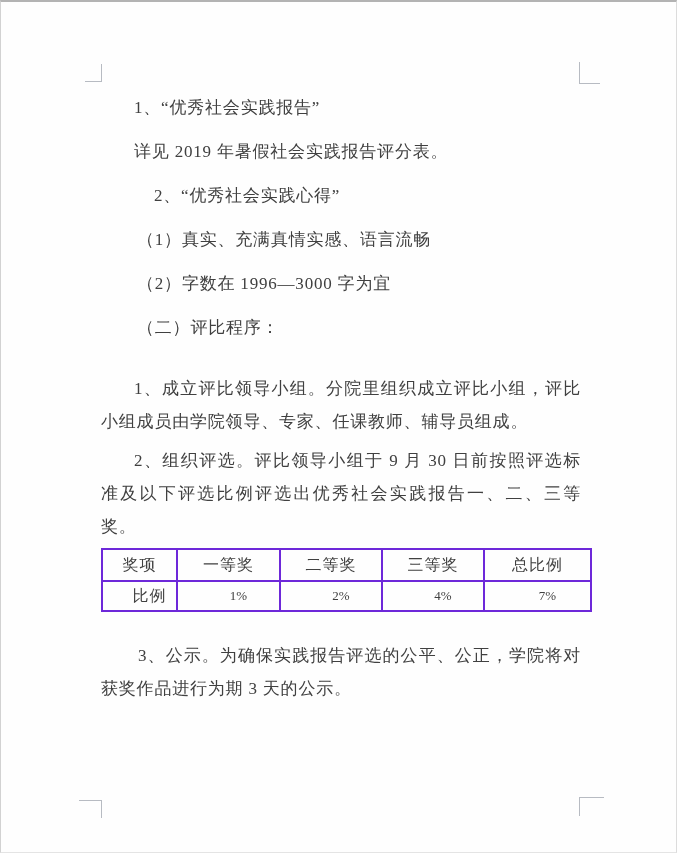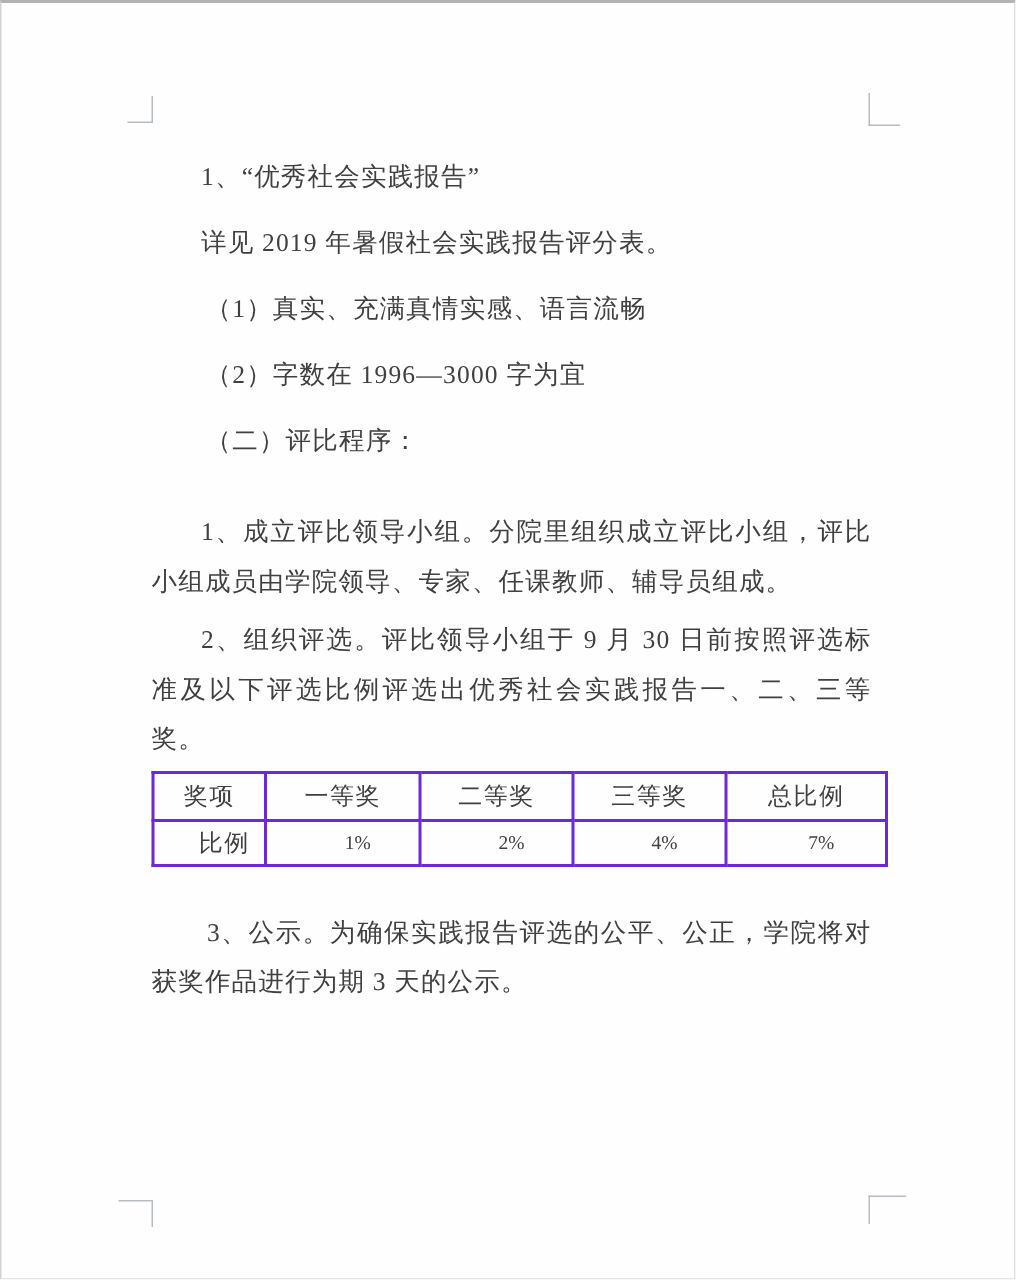--- a/index.html
+++ b/index.html
@@ -17,21 +17,21 @@
     border-left: 1px solid #d2d2d2;
     border-right: 1px solid #dcdcdc;
     border-bottom: 1px solid #e4e4e4;
     overflow: hidden;
     font-family: "Liberation Serif", "DejaVu Serif", serif;
     color: #404040;
   }
   .text-block {
     position: absolute;
     left: 100px;
-    top: 99px;
+    top: 89px;
     width: 480px;
   }
   .para {
     margin: 0 0 11px 0;
     font-size: 17px;
     line-height: 33px;
     letter-spacing: 0.8px;
     text-align: justify;
   }
   .ind-a { text-indent: 33px; }   
@@ -100,20 +100,21 @@
 
   <div class="mark tl"></div>
   <div class="mark tr"></div>
   <div class="mark bl"></div>
   <div class="mark br"></div>
 
   <div class="text-block">
 
     <p class="para ind-a">1、“优秀社会实践报告”</p>
     <p class="para ind-a">详见 2019 年暑假社会实践报告评分表。</p>
+    <p class="para ind-c">2、“优秀社会实践心得”</p>
     <p class="para ind-b">（1）真实、充满真情实感、语言流畅</p>
     <p class="para ind-b">（2）字数在 1996—3000 字为宜</p>
     <p class="para ind-b mb17">（二）评比程序：</p>
     <p class="para ind-a mb6">1、成立评比领导小组。分院里组织成立评比小组，评比小组成员由学院领导、专家、任课教师、辅导员组成。</p>
     <p class="para ind-a mb5">2、组织评选。评比领导小组于 9 月 30 日前按照评选标准及以下评选比例评选出优秀社会实践报告一、二、三等奖。</p>
 
     <table class="award-table">
       <colgroup>
         <col style="width:75px">
         <col style="width:103px">

